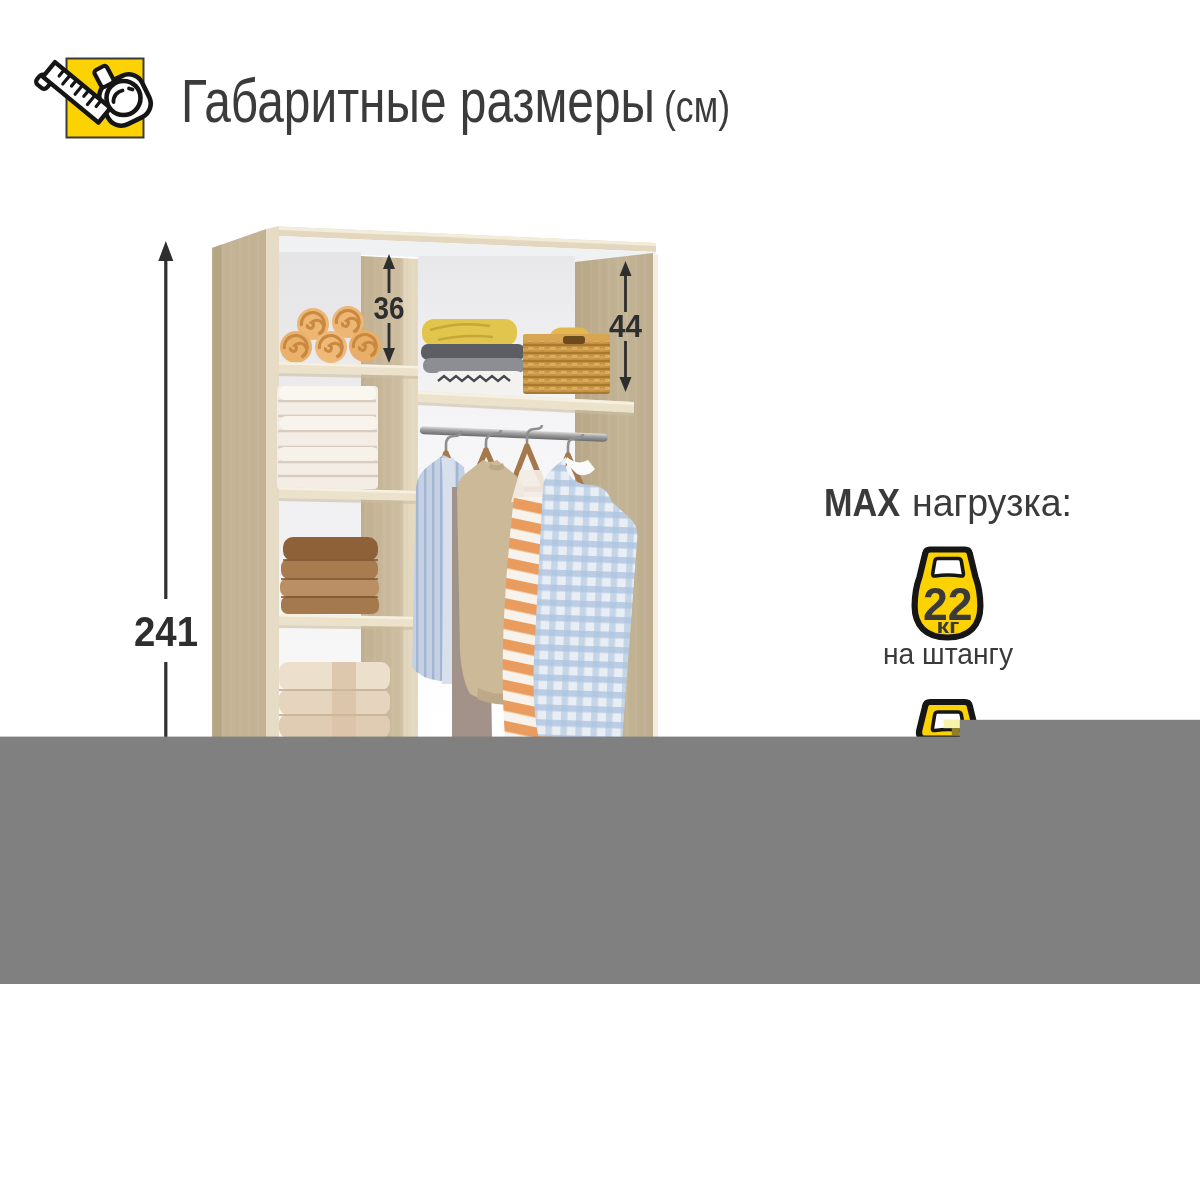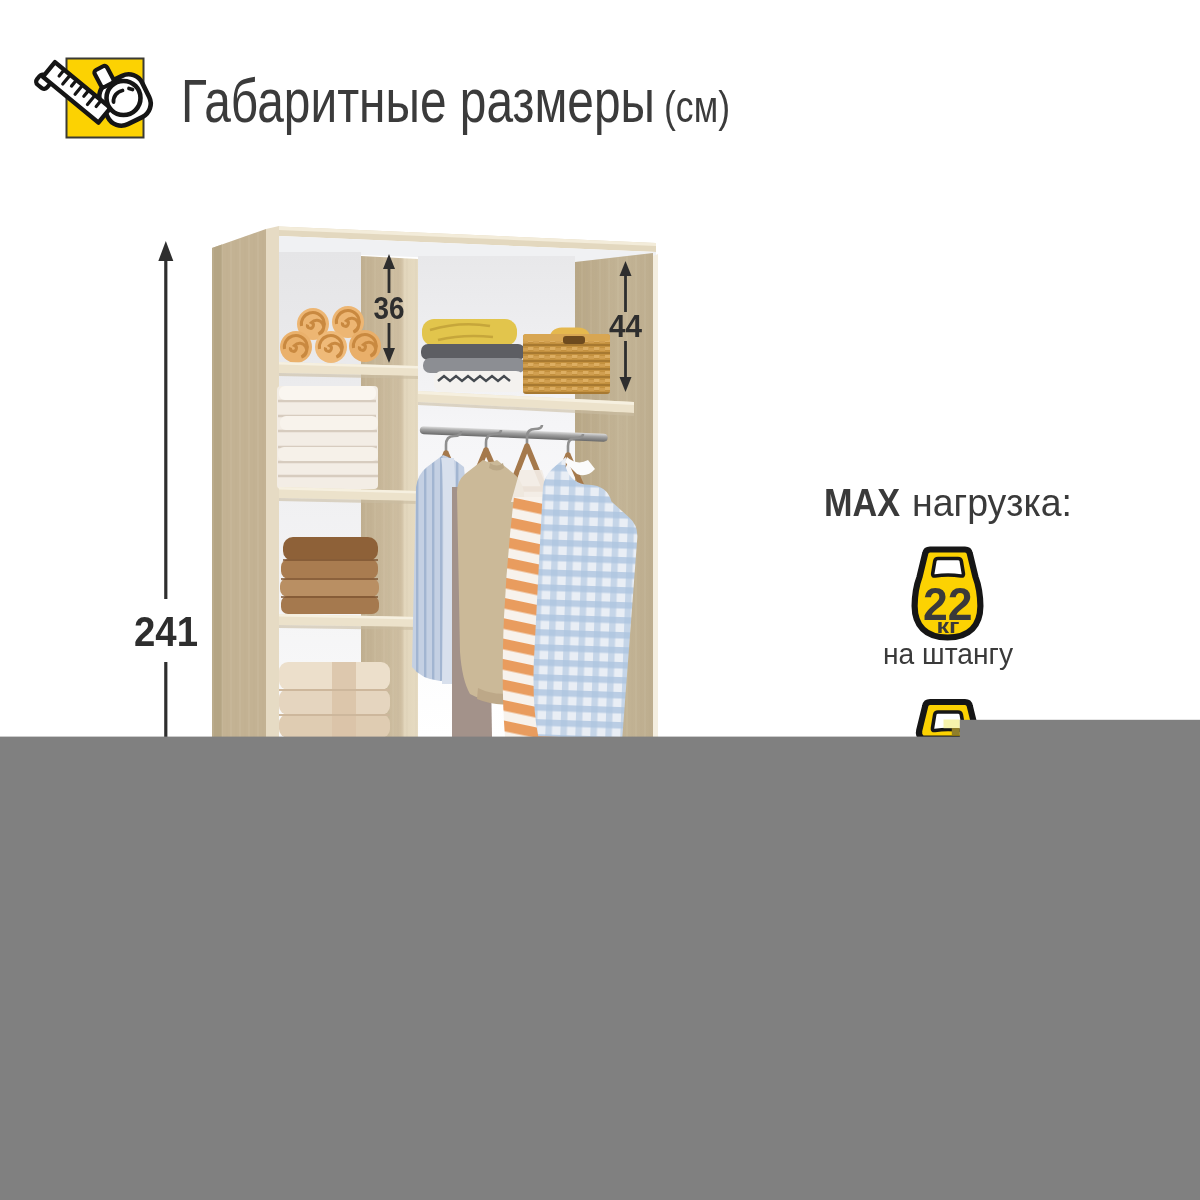--- a/index.html
+++ b/index.html
@@ -1,16 +1,16 @@
 <!DOCTYPE html>
 <html><head>
 <meta charset="utf-8">
 <style>
   html,body{margin:0;padding:0;background:#ffffff;}
-  .page{width:1200px;height:1200px;position:relative;overflow:hidden;font-family:"Liberation Sans",sans-serif;}
+  .page{width:1200px;height:984px;position:relative;overflow:hidden;font-family:"Liberation Sans",sans-serif;}
   svg text{font-family:"Liberation Sans",sans-serif;}
 </style>
 </head>
 <body>
 <div class="page">
 <svg width="1200" height="1200" viewBox="0 0 1200 1200" xmlns="http://www.w3.org/2000/svg">
 <defs>
   <linearGradient id="backL" x1="0" y1="0" x2="0" y2="1">
     <stop offset="0" stop-color="#e5e5e7"></stop>
           <stop offset="0.5" stop-color="#f0f0f2"></stop>

